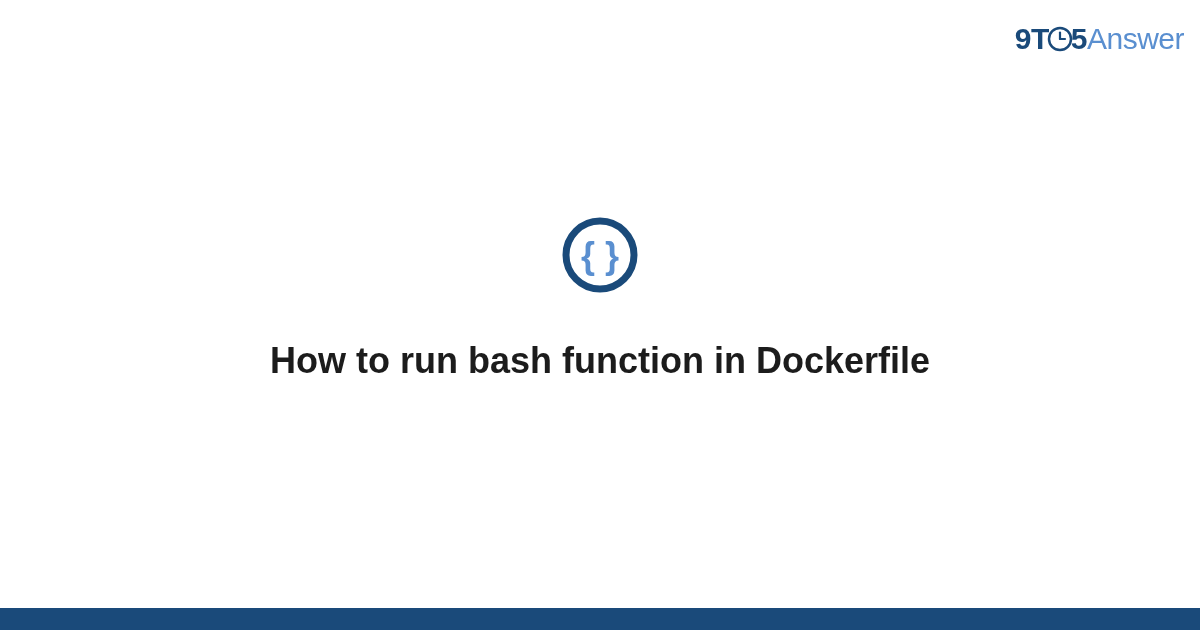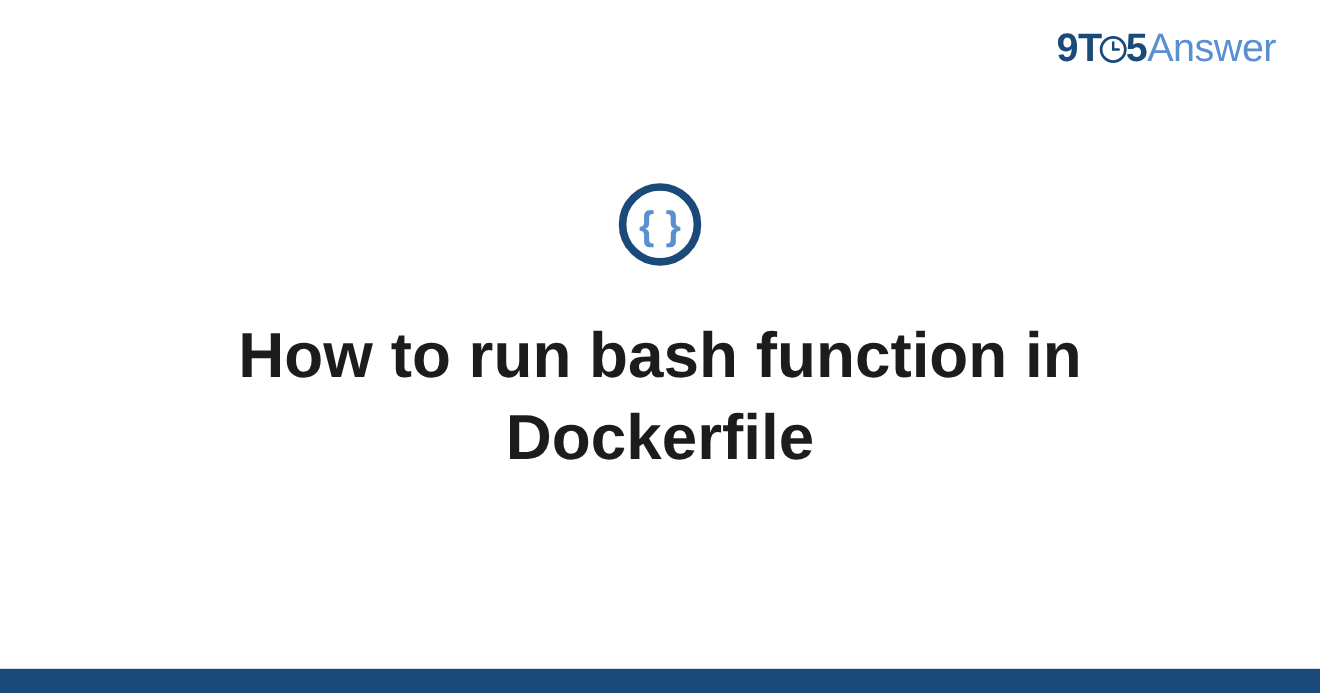--- a/index.html
+++ b/index.html
@@ -11,22 +11,22 @@
       width: 1200px;
       height: 630px;
       background: #ffffff;
       font-family: -apple-system, BlinkMacSystemFont, "Segoe UI", Helvetica, Arial, sans-serif;
       position: relative;
       overflow: hidden;
     }
     .logo {
       position: absolute;
       top: 22px;
-      right: 40px;
-      font-size: 36px;
+      right: 16px;
+      font-size: 30px;
       font-weight: 600;
       letter-spacing: -0.5px;
       text-align: right;
     }
     .logo .nine {
       color: #1a4a7a;
     }
     .logo .t {
       color: #1a4a7a;
     }
@@ -50,21 +50,21 @@
       align-items: center;
       justify-content: center;
     }
     .icon-circle {
       width: 78px;
       height: 78px;
       margin-bottom: 44px;
       margin-top: -30px;
     }
     .title {
-      font-size: 58px;
+      font-size: 36px;
       font-weight: 700;
       color: #1c1c1c;
       text-align: center;
       line-height: 1.28;
       max-width: 1000px;
     }
     .footer-bar {
       position: absolute;
       bottom: 0;
       left: 0;

